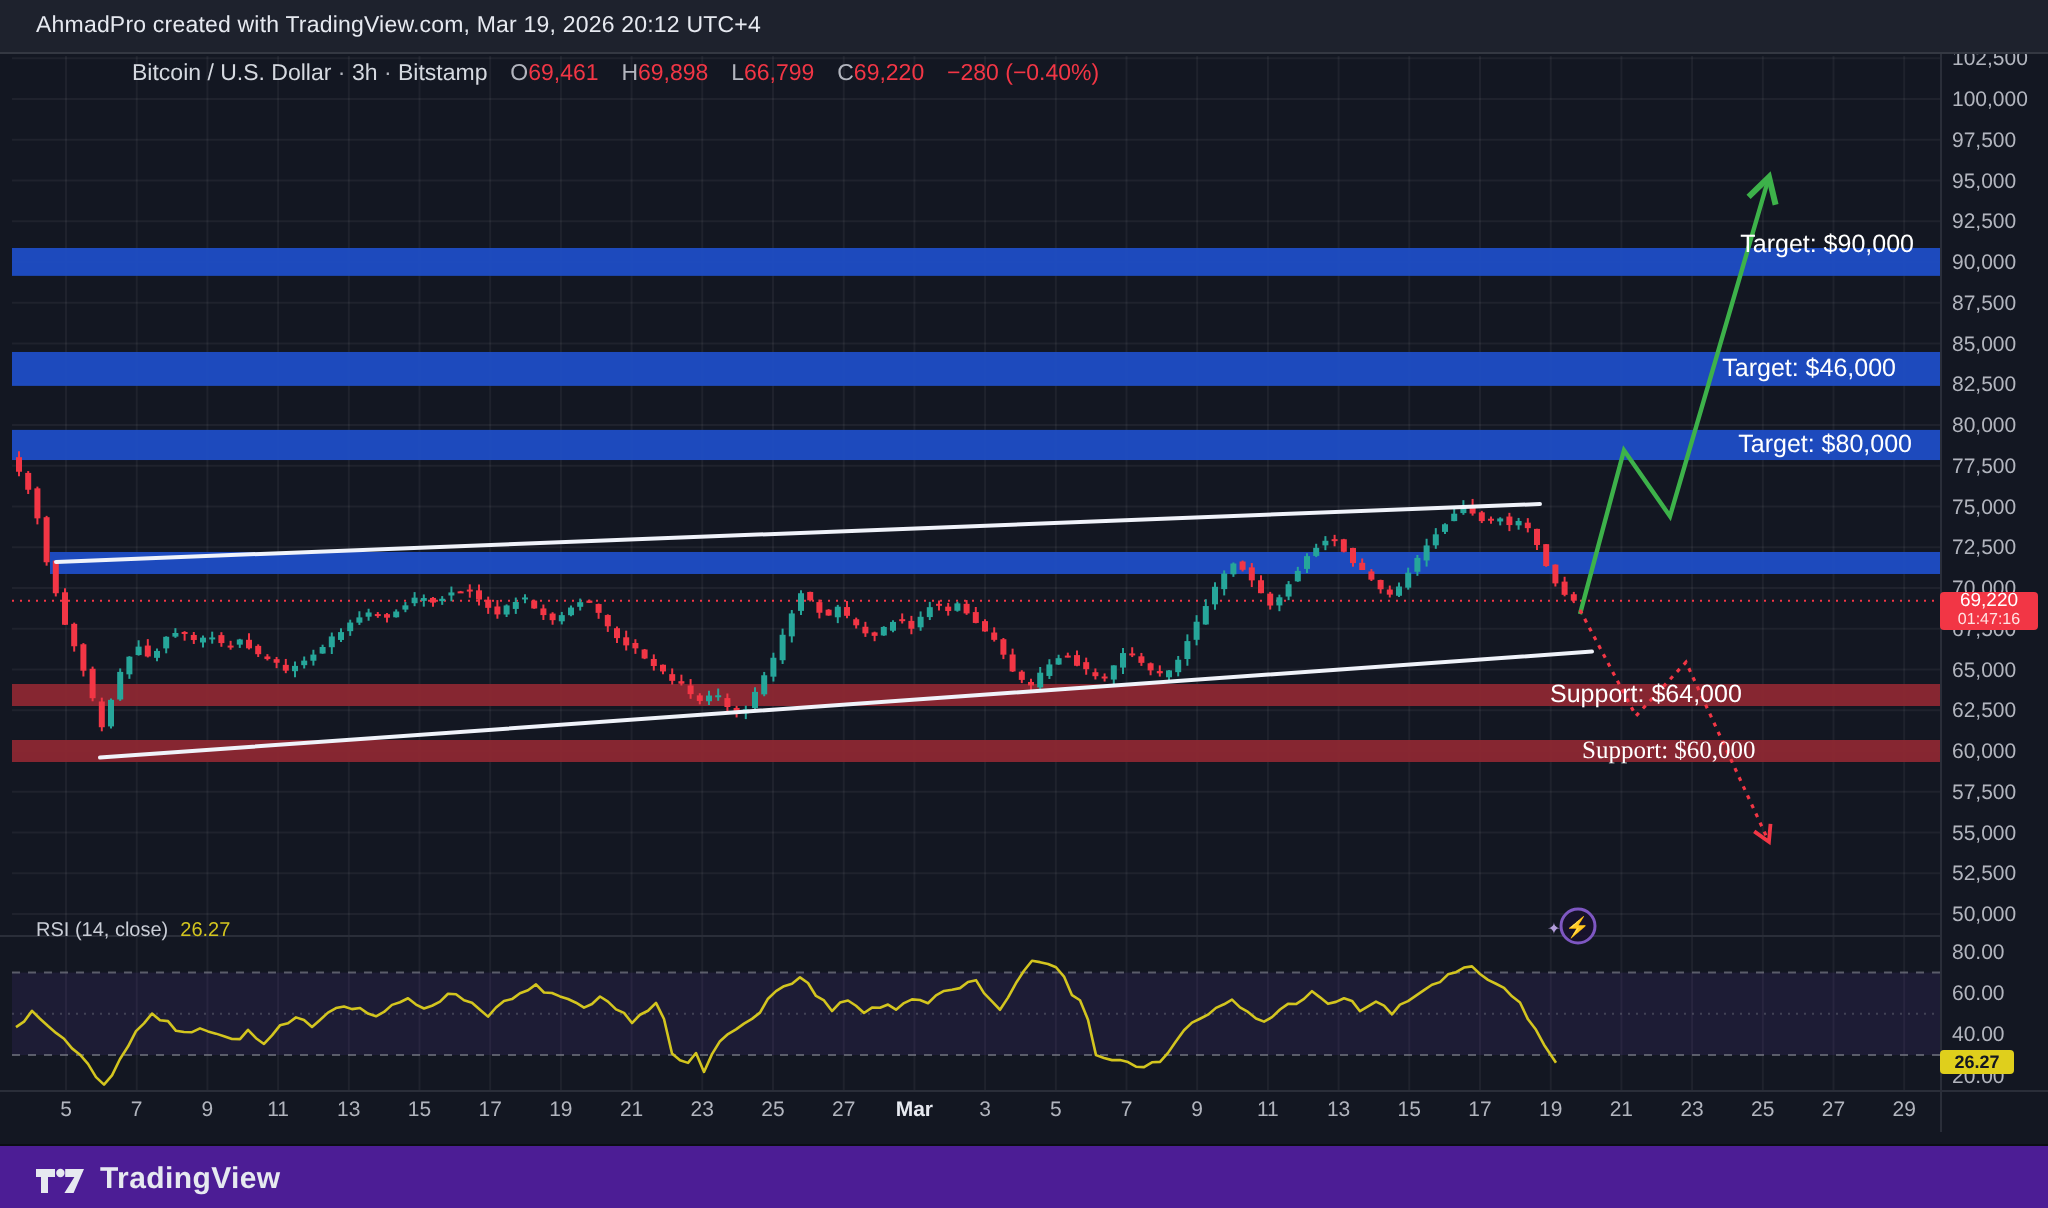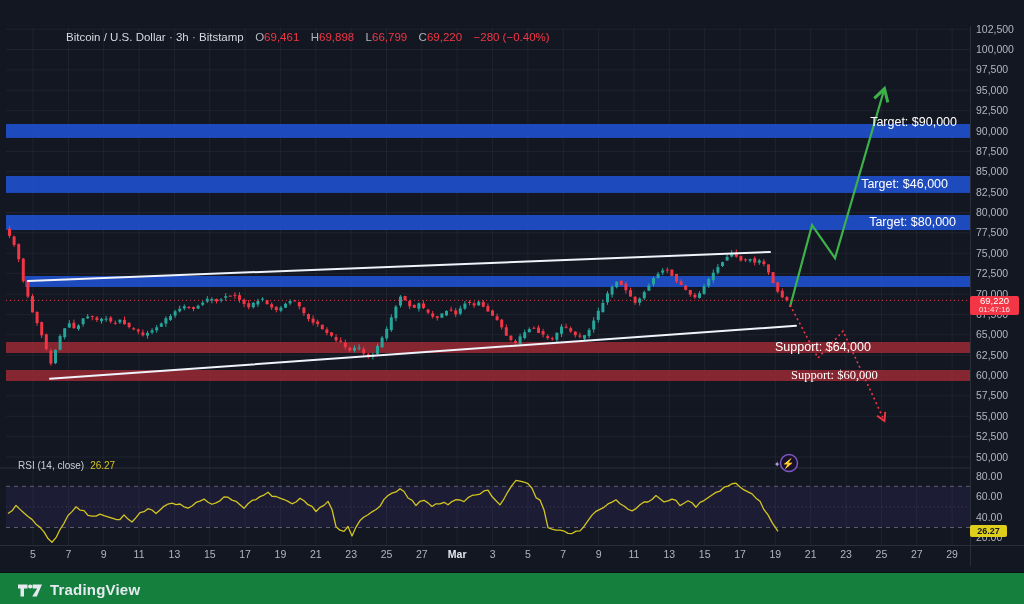--- a/index.html
+++ b/index.html
@@ -15,21 +15,21 @@
   .legend .sp{display:inline-block;width:5px;}
   .band-label{position:absolute;z-index:3;font-size:12.5px;color:#ffffff;line-height:13px;white-space:nowrap;}
   .price-badge{position:absolute;left:970px;top:296px;width:49px;height:19px;background:#f23645;z-index:3;
                border-radius:2px;color:#fff;text-align:center;}
   .price-badge .p{font-size:9.5px;line-height:10px;display:block;}
   .price-badge .t{font-size:8px;line-height:8px;display:block;color:#ffe3e3;text-align:center;}
   .rsi-badge{position:absolute;left:970px;top:525px;width:37px;height:12px;background:#dfcf1c;z-index:3;
              border-radius:2px;color:#131722;font-size:9px;line-height:12px;text-align:center;font-weight:bold;}
   .rsi-legend{position:absolute;left:18px;top:460px;z-index:3;font-size:10px;color:#c9cdd6;white-space:nowrap;}
   .rsi-legend .val{color:#d3c51f;margin-left:6px;}
-  .footer{position:absolute;left:0;top:572px;width:1024px;height:32px;background:#15803d;z-index:4;
+  .footer{position:absolute;left:0;top:572px;width:1024px;height:32px;background:#4c1d95;z-index:4;
           border-top:1px solid #0b0e14;display:flex;align-items:center;}
   .footer .logo{margin-left:18px;display:flex;align-items:center;}
   .footer .brand{margin-left:8px;font-size:15px;font-weight:bold;color:#e6e9f0;letter-spacing:.2px;}
 </style>
 </head>
 <body>
 
 <div id="app">
 
   <svg id="chart-svg" width="1024" height="604">
@@ -514,20 +514,23 @@
         <text x="916.75" y="558" fill="#b2b5be" font-size="10.5px" text-anchor="middle" font-weight="normal" font-family="&quot;Liberation Sans&quot;,sans-serif">27</text>
         <text x="952.1" y="558" fill="#b2b5be" font-size="10.5px" text-anchor="middle" font-weight="normal" font-family="&quot;Liberation Sans&quot;,sans-serif">29</text>
       </g>
       <g>
         <circle cx="789" cy="463" r="8.5" fill="rgba(25,18,45,0.85)" stroke="#7e57c2" stroke-width="1.5"></circle>
         <text x="789" y="467" fill="#9575cd" font-size="10px" text-anchor="middle">⚡</text>
         <text x="777" y="467" fill="#b39ddb" font-size="8px" text-anchor="middle">✦</text>
       </g>
     </svg>
 
+  <div class="topbar">
+    <span>AhmadPro created with TradingView.com, Mar 19, 2026 20:12 UTC+4</span>
+  </div>
 
   <div class="legend">
     <span>Bitcoin / U.S. Dollar</span>
     <span class="dim">·</span>
     <span>3h</span>
     <span class="dim">·</span>
     <span>Bitstamp</span>
     <span class="sp"></span>
     <span class="dim">O</span><span class="neg">69,461</span>
     <span class="sp"></span>

